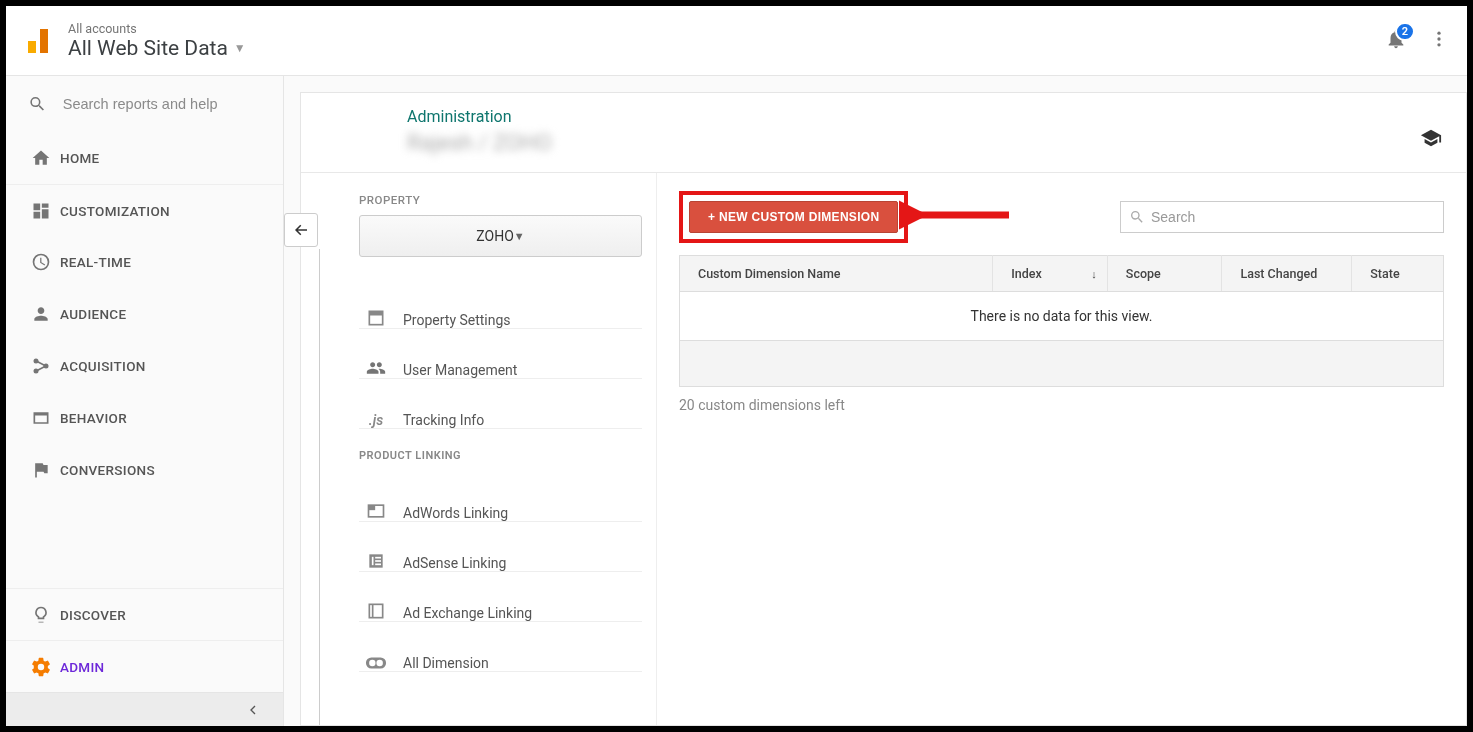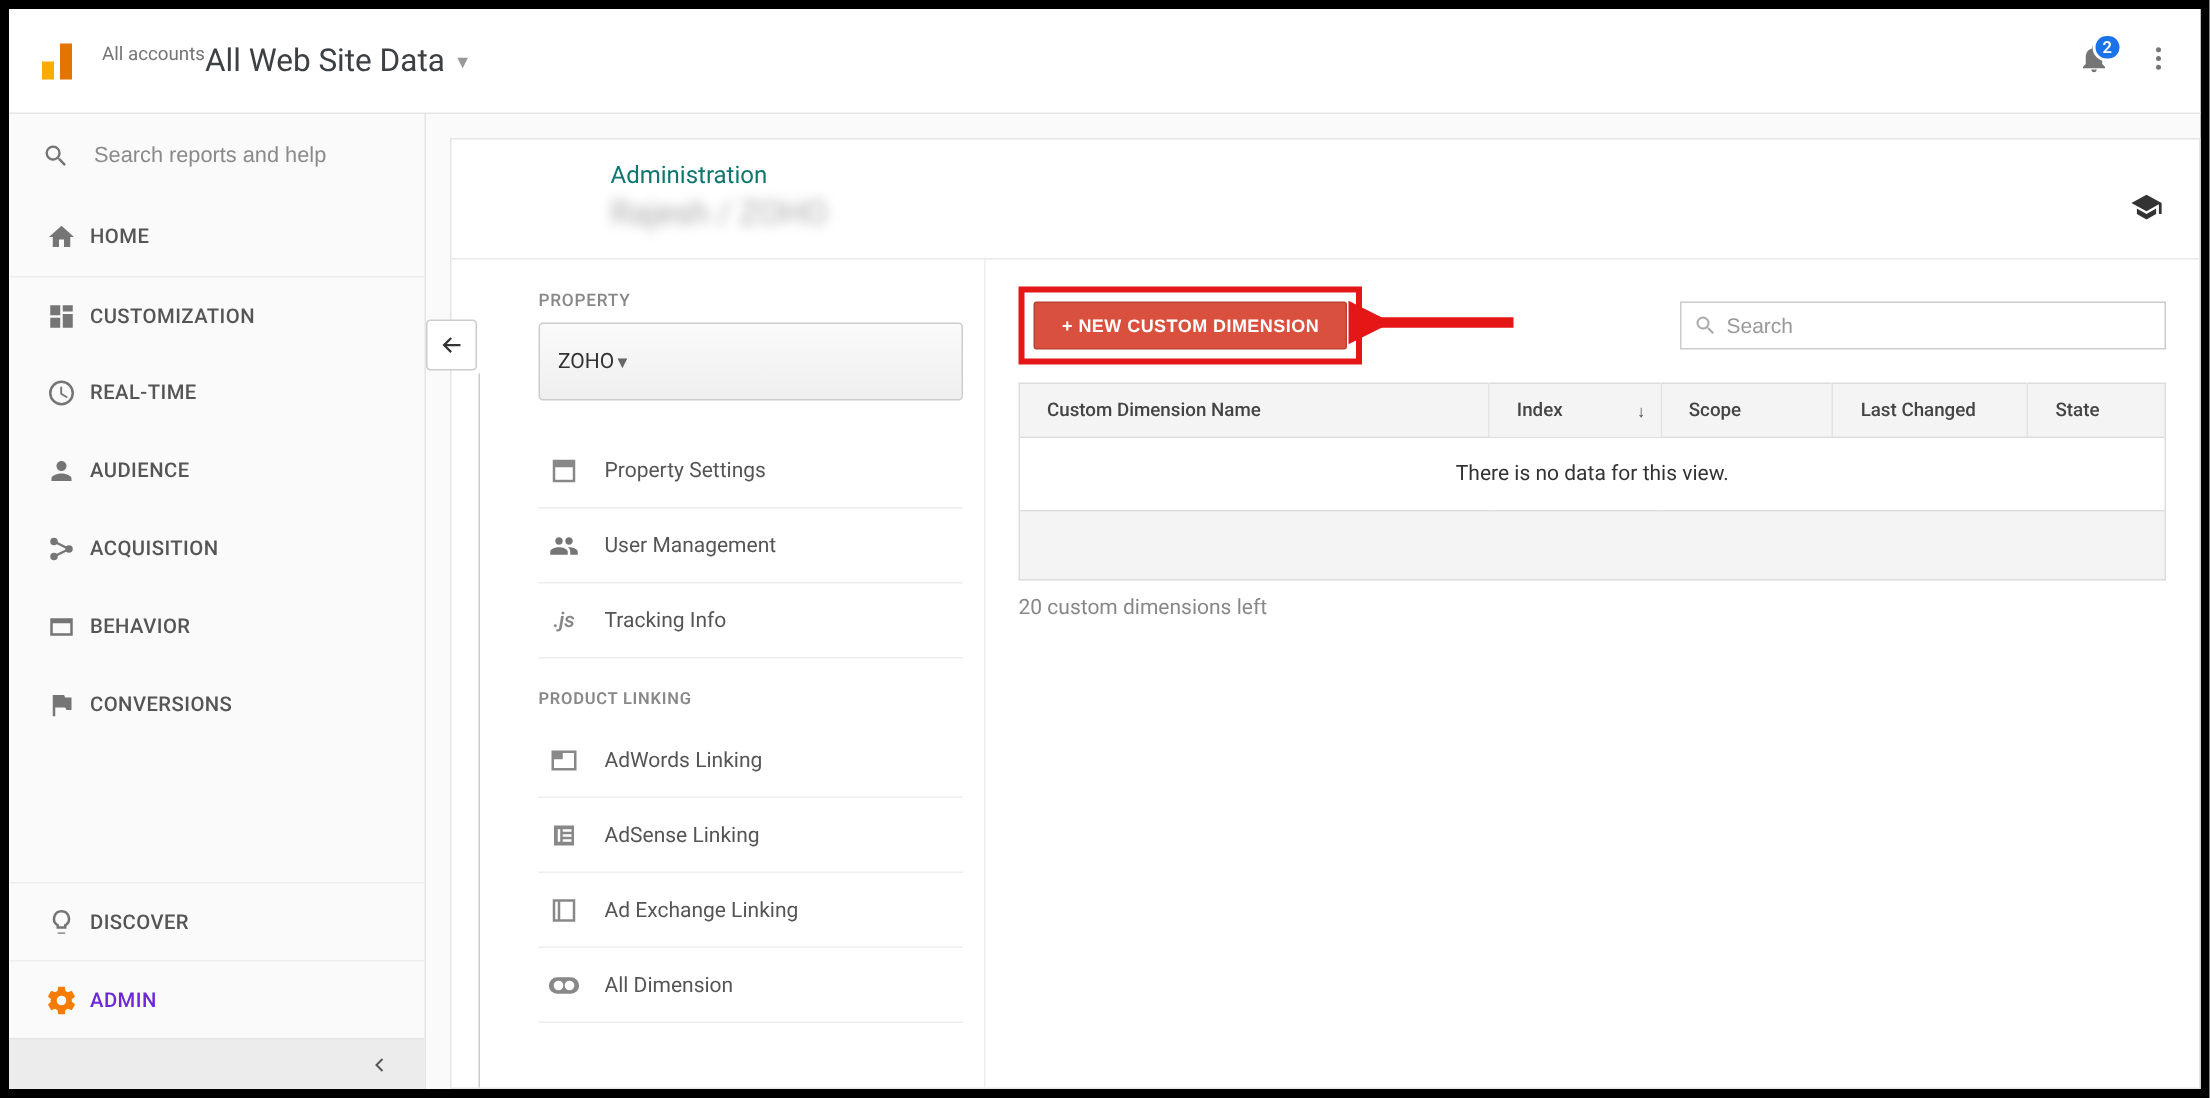--- a/index.html
+++ b/index.html
@@ -23,21 +23,21 @@
     background: #fff;
     border-bottom: 1px solid #e5e5e5;
     display: flex;
     align-items: center;
     padding: 0 14px;
   }
   .logo {
     width: 36px; height: 36px; margin-right: 12px; position: relative;
   }
   .logo svg { width: 36px; height: 36px; }
-  .title-block { display: flex; flex-direction: row; }
+  .title-block { display: flex; flex-direction: column; }
   .title-top { font-size: 12.5px; color: #757575; }
   .title-main { font-size: 21px; color: #3c4043; font-weight: 400; display:flex; align-items:center; gap:6px;}
   .title-main .chev { color:#999; font-size:12px;}
   .header-spacer { flex: 1; }
   .bell-wrap { position: relative; margin-right: 18px; cursor:pointer;}
   .bell-badge {
     position: absolute; top:-6px; right:-8px;
     background: #1a73e8; color:#fff; border-radius:10px;
     font-size:11px; font-weight:600; padding:1px 5px; border:2px solid #fff;
   }
@@ -114,28 +114,28 @@
     position:absolute; left:-17px; top:40px;
     width:34px; height:34px; background:#fff; border:1px solid #ccc;
     border-radius:3px; display:flex; align-items:center; justify-content:center;
     cursor:pointer;
   }
   .propcol .vline {
     position:absolute; left:18px; top:76px; bottom:0; width:1px; background:#ccc;
   }
   .propcol .lbl { font-size:11.5px; color:#888; letter-spacing:0.5px; font-weight:500;}
   .propselect {
-    margin-top:8px; border:1px solid #ccc; border-radius:3px; height:52px;
+    margin-top:8px; border:1px solid #ccc; border-radius:3px; height:42px;
     background:linear-gradient(#fafafa,#efefef);
-    display:flex; align-items:center; padding:0 12px; justify-content:flex-start;
+    display:flex; align-items:center; padding:0 12px; justify-content:center;
     font-size:14px; color:#333; cursor:pointer;
   }
   .propmenu { margin-top:22px;}
   .propmenu-item {
-    display:flex; align-items:center; gap:14px; height:50px;
+    display:flex; align-items:flex-end; gap:14px; height:50px;
     border-bottom:1px solid #eee; font-size:14px; color:#555; cursor:pointer;
     padding-left:4px;
   }
   .propmenu-item .picon { width:26px; display:flex; justify-content:center;}
   .propmenu-header {
     font-size:11px; color:#888; letter-spacing:0.5px; font-weight:600;
     padding:20px 0 10px;
   }
   
   .tablecol { flex:1; padding:18px 22px 0 22px; position:relative;}

